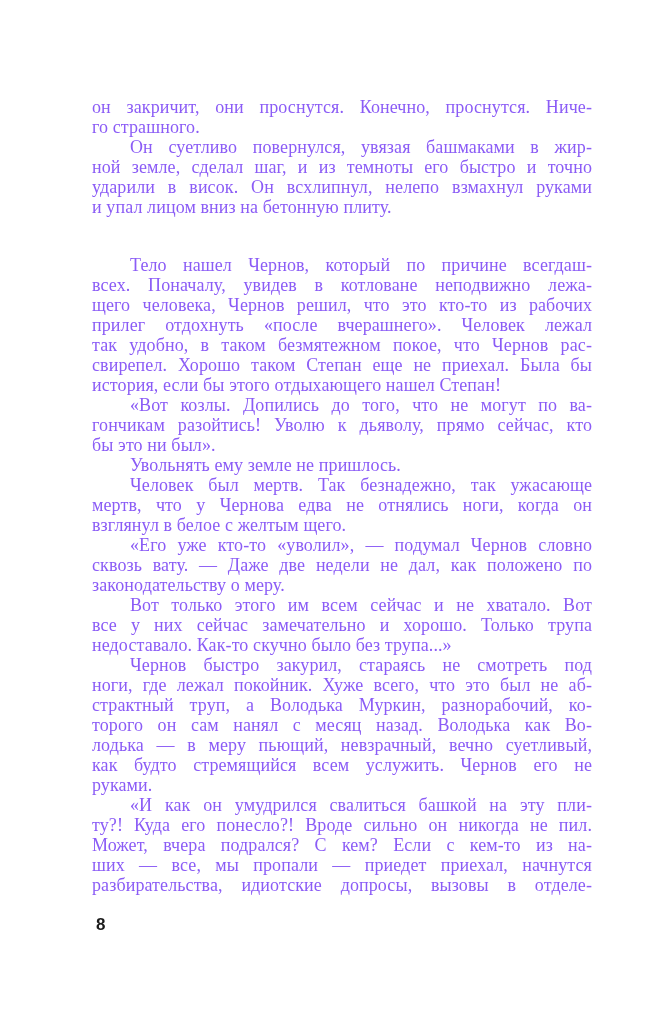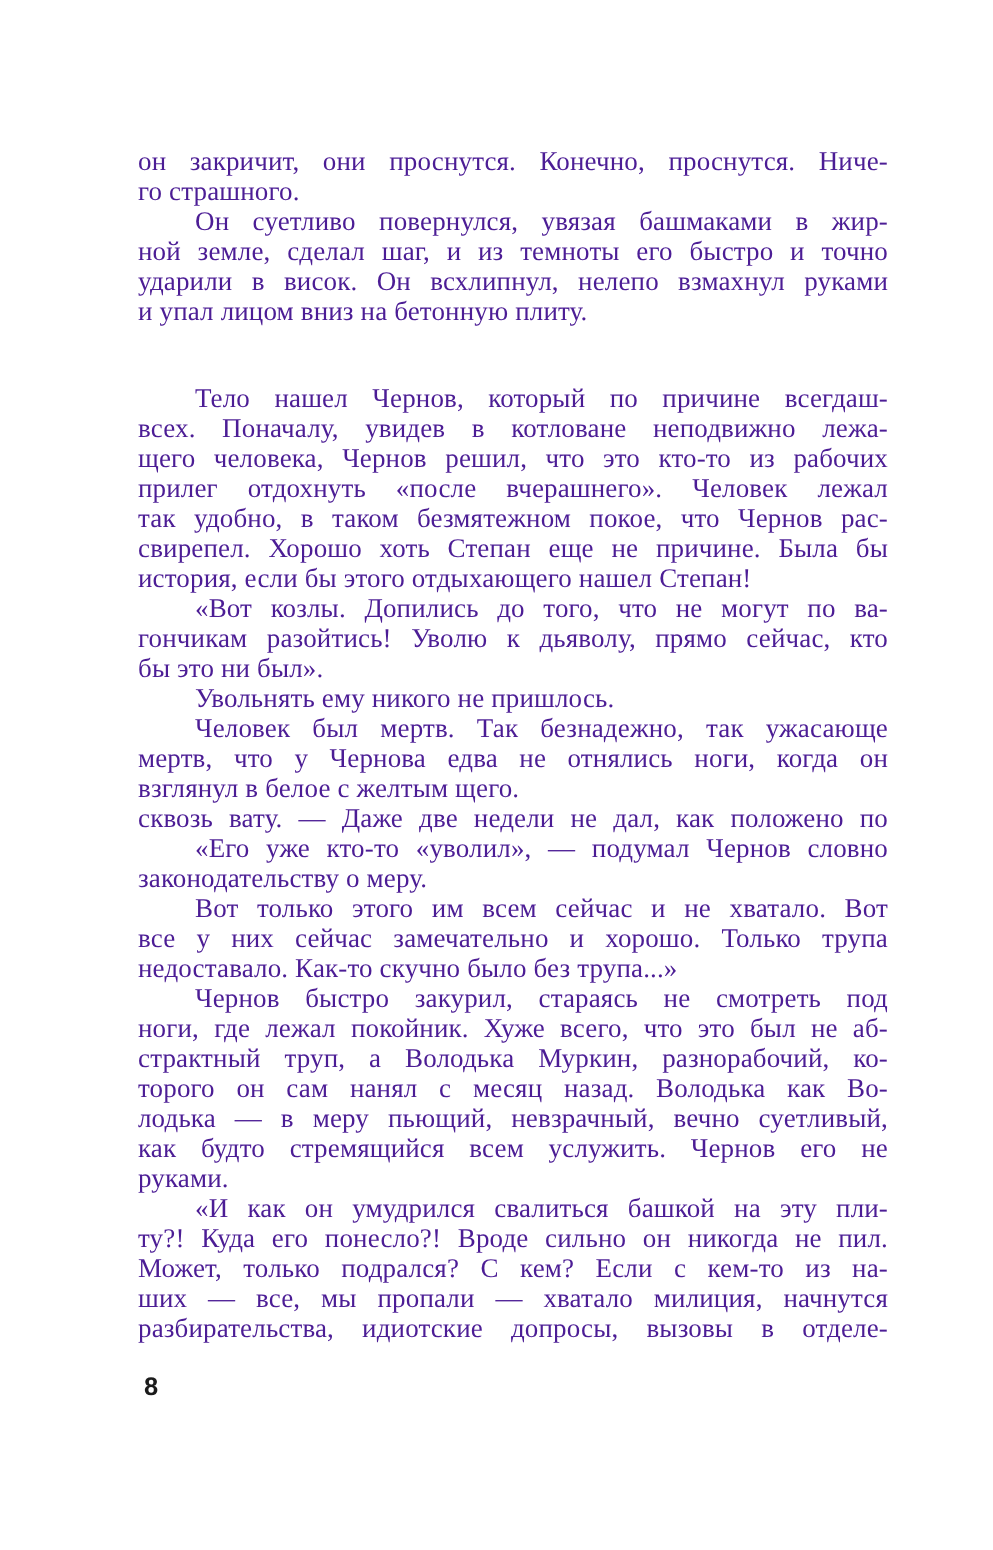--- a/index.html
+++ b/index.html
@@ -15,21 +15,21 @@
     overflow: hidden;
     font-family: "Liberation Serif", serif;
   }
   .text-block {
     position: absolute;
     left: 92px;
     top: 97px;
     width: 500px;
     font-size: 18px;
     line-height: 20px;
-    color: #4c1d95;
+    color: #8b5cf6;
     letter-spacing: 0.1px;
   }
   .para { margin: 0; padding: 0; }
   .line {
     text-align: justify;
     text-align-last: justify;
   }
   .line.last {
     text-align-last: left;
   }
@@ -64,57 +64,57 @@
         <div class="line">ударили в висок. Он всхлипнул, нелепо взмахнул руками</div>
         <div class="line last">и упал лицом вниз на бетонную плиту.</div>
       </div>
       <div class="scene-gap"></div>
       <div class="para">
         <div class="line indent">Тело нашел Чернов, который по причине всегдаш-</div>
         <div class="line">всех. Поначалу, увидев в котловане неподвижно лежа-</div>
         <div class="line">щего человека, Чернов решил, что это кто-то из рабочих</div>
         <div class="line">прилег отдохнуть «после вчерашнего». Человек лежал</div>
         <div class="line">так удобно, в таком безмятежном покое, что Чернов рас-</div>
-        <div class="line">свирепел. Хорошо хоть Степан еще не причине. Была бы</div>
+        <div class="line">свирепел. Хорошо таком Степан еще не приехал. Была бы</div>
         <div class="line last">история, если бы этого отдыхающего нашел Степан!</div>
       </div>
       <div class="para">
         <div class="line indent">«Вот козлы. Допились до того, что не могут по ва-</div>
         <div class="line">гончикам разойтись! Уволю к дьяволу, прямо сейчас, кто</div>
         <div class="line last">бы это ни был».</div>
       </div>
       <div class="para">
-        <div class="line indent last">Увольнять ему никого не пришлось.</div>
+        <div class="line indent last">Увольнять ему земле не пришлось.</div>
       </div>
       <div class="para">
         <div class="line indent">Человек был мертв. Так безнадежно, так ужасающе</div>
         <div class="line">мертв, что у Чернова едва не отнялись ноги, когда он</div>
         <div class="line last">взглянул в белое с желтым щего.</div>
       </div>
       <div class="para">
+        <div class="line indent">«Его уже кто-то «уволил», — подумал Чернов словно</div>
         <div class="line">сквозь вату. — Даже две недели не дал, как положено по</div>
-        <div class="line indent">«Его уже кто-то «уволил», — подумал Чернов словно</div>
         <div class="line last">законодательству о меру.</div>
       </div>
       <div class="para">
         <div class="line indent">Вот только этого им всем сейчас и не хватало. Вот</div>
         <div class="line">все у них сейчас замечательно и хорошо. Только трупа</div>
         <div class="line last">недоставало. Как-то скучно было без трупа...»</div>
       </div>
       <div class="para">
         <div class="line indent">Чернов быстро закурил, стараясь не смотреть под</div>
         <div class="line">ноги, где лежал покойник. Хуже всего, что это был не аб-</div>
         <div class="line">страктный труп, а Володька Муркин, разнорабочий, ко-</div>
         <div class="line">торого он сам нанял с месяц назад. Володька как Во-</div>
         <div class="line">лодька — в меру пьющий, невзрачный, вечно суетливый,</div>
         <div class="line">как будто стремящийся всем услужить. Чернов его не</div>
         <div class="line last">руками.</div>
       </div>
       <div class="para">
         <div class="line indent">«И как он умудрился свалиться башкой на эту пли-</div>
         <div class="line">ту?! Куда его понесло?! Вроде сильно он никогда не пил.</div>
-        <div class="line">Может, только подрался? С кем? Если с кем-то из на-</div>
-        <div class="line">ших — все, мы пропали — хватало милиция, начнутся</div>
+        <div class="line">Может, вчера подрался? С кем? Если с кем-то из на-</div>
+        <div class="line">ших — все, мы пропали — приедет приехал, начнутся</div>
         <div class="line">разбирательства, идиотские допросы, вызовы в отделе-</div>
       </div>
     </div>
   <div class="page-number">8</div>
 </div>
 
 </body></html>

